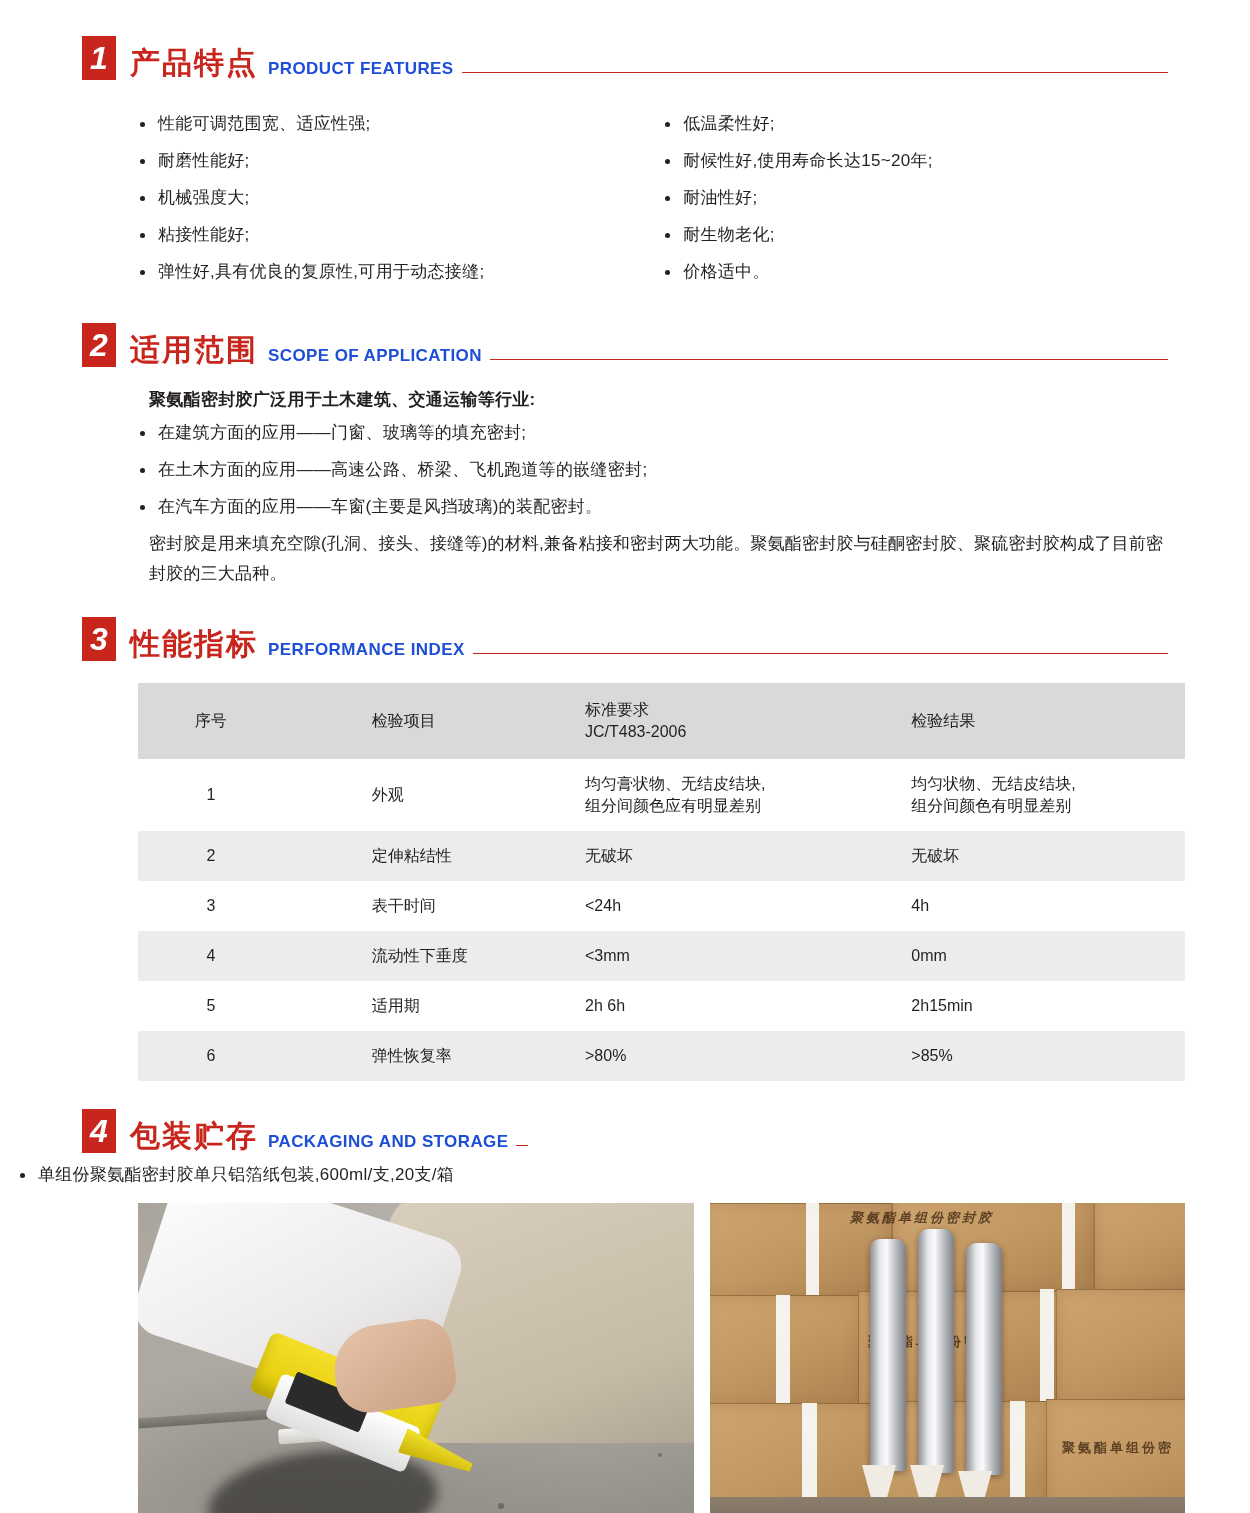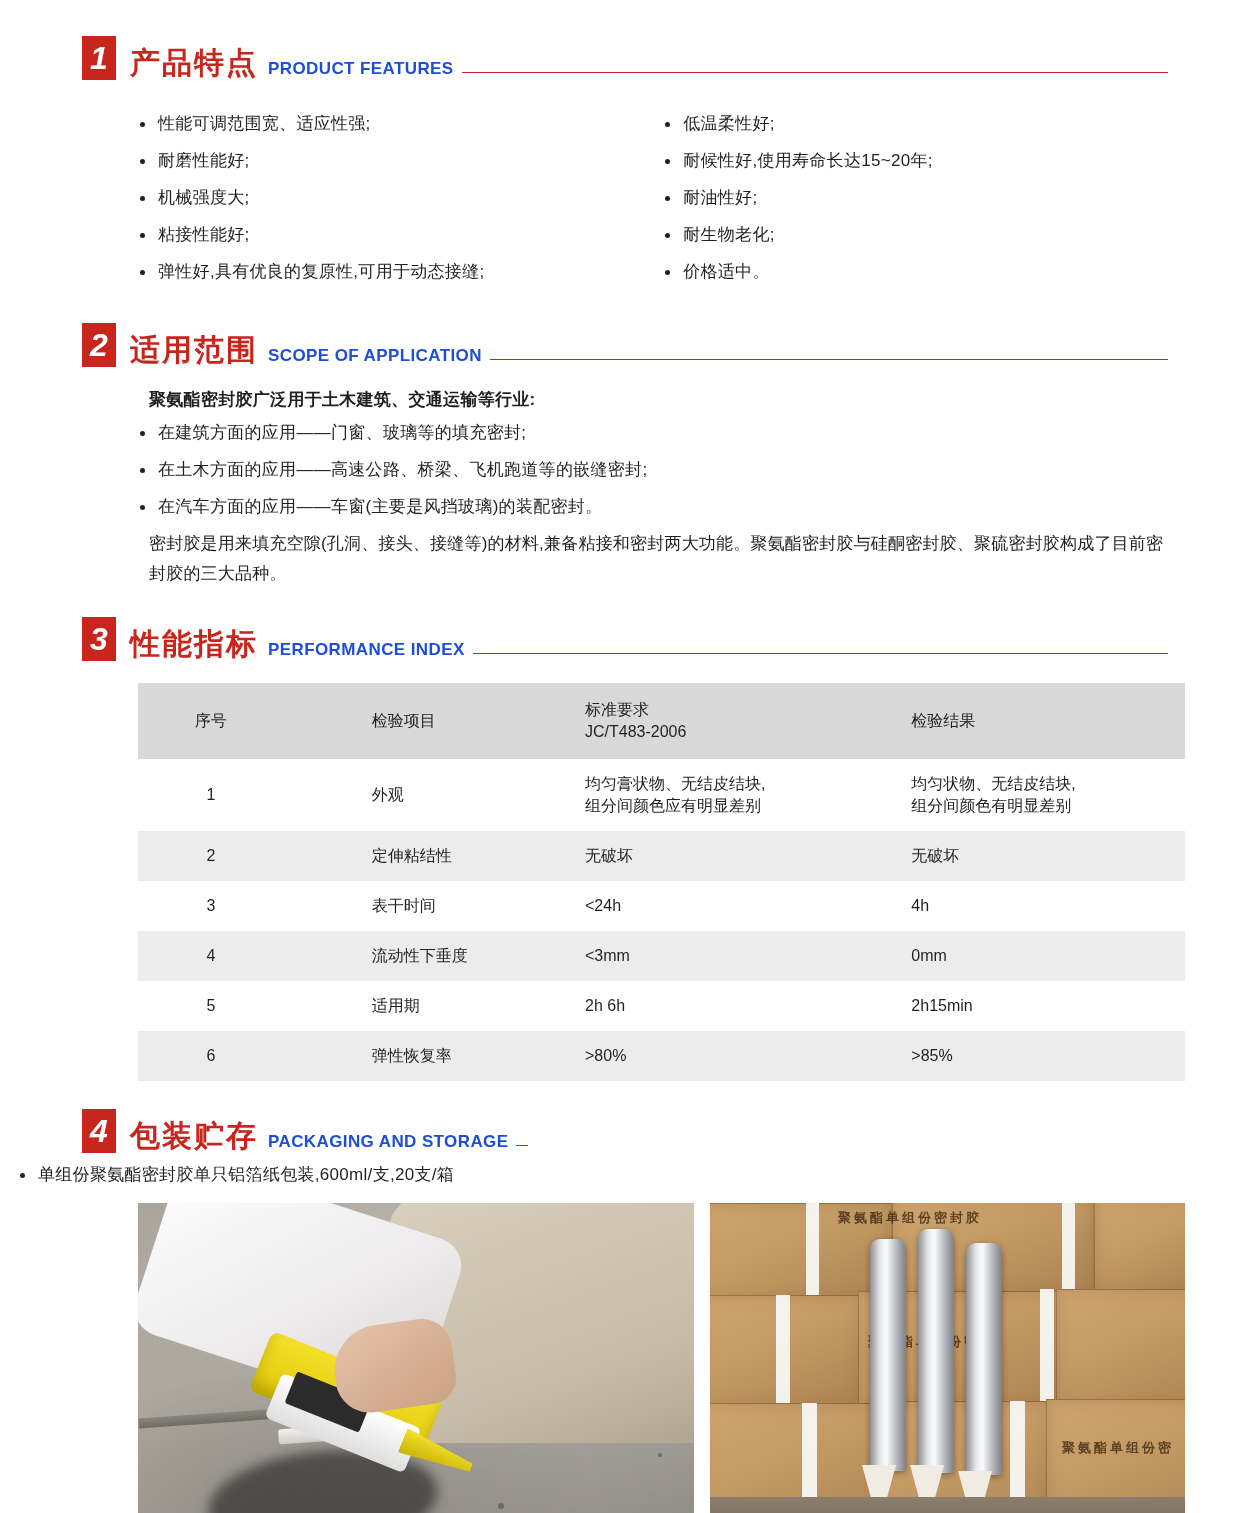--- a/index.html
+++ b/index.html
@@ -494,21 +494,21 @@
       <div class="gun-nozzle"></div>
       <div class="hand"></div>
     </div>
 
     <div class="photo right">
       <div class="warehouse"></div>
 
       <div class="carton" style="left:-10px;top:0px;width:190px;height:96px;"></div>
       <div class="carton" style="left:182px;top:-6px;width:200px;height:96px;"></div>
       <div class="carton" style="left:384px;top:-6px;width:110px;height:96px;"></div>
-      <div class="carton-text" style="left:128px;top:6px;">聚氨酯单组份密封胶</div>
+      <div class="carton-text" style="left:140px;top:6px;font-style:italic;">聚氨酯单组份密封胶</div>
       <div class="strap" style="left:96px;top:0px;width:13px;height:96px;"></div>
       <div class="strap" style="left:352px;top:-6px;width:13px;height:100px;"></div>
 
       <div class="carton" style="left:-10px;top:92px;width:160px;height:112px;"></div>
       <div class="carton" style="left:148px;top:88px;width:200px;height:118px;"></div>
       <div class="carton" style="left:346px;top:86px;width:150px;height:120px;"></div>
       <div class="carton-text" style="left:158px;top:130px;">聚氨酯单组份密封</div>
       <div class="strap" style="left:66px;top:92px;width:14px;height:114px;"></div>
       <div class="strap" style="left:330px;top:86px;width:14px;height:120px;"></div>
 

